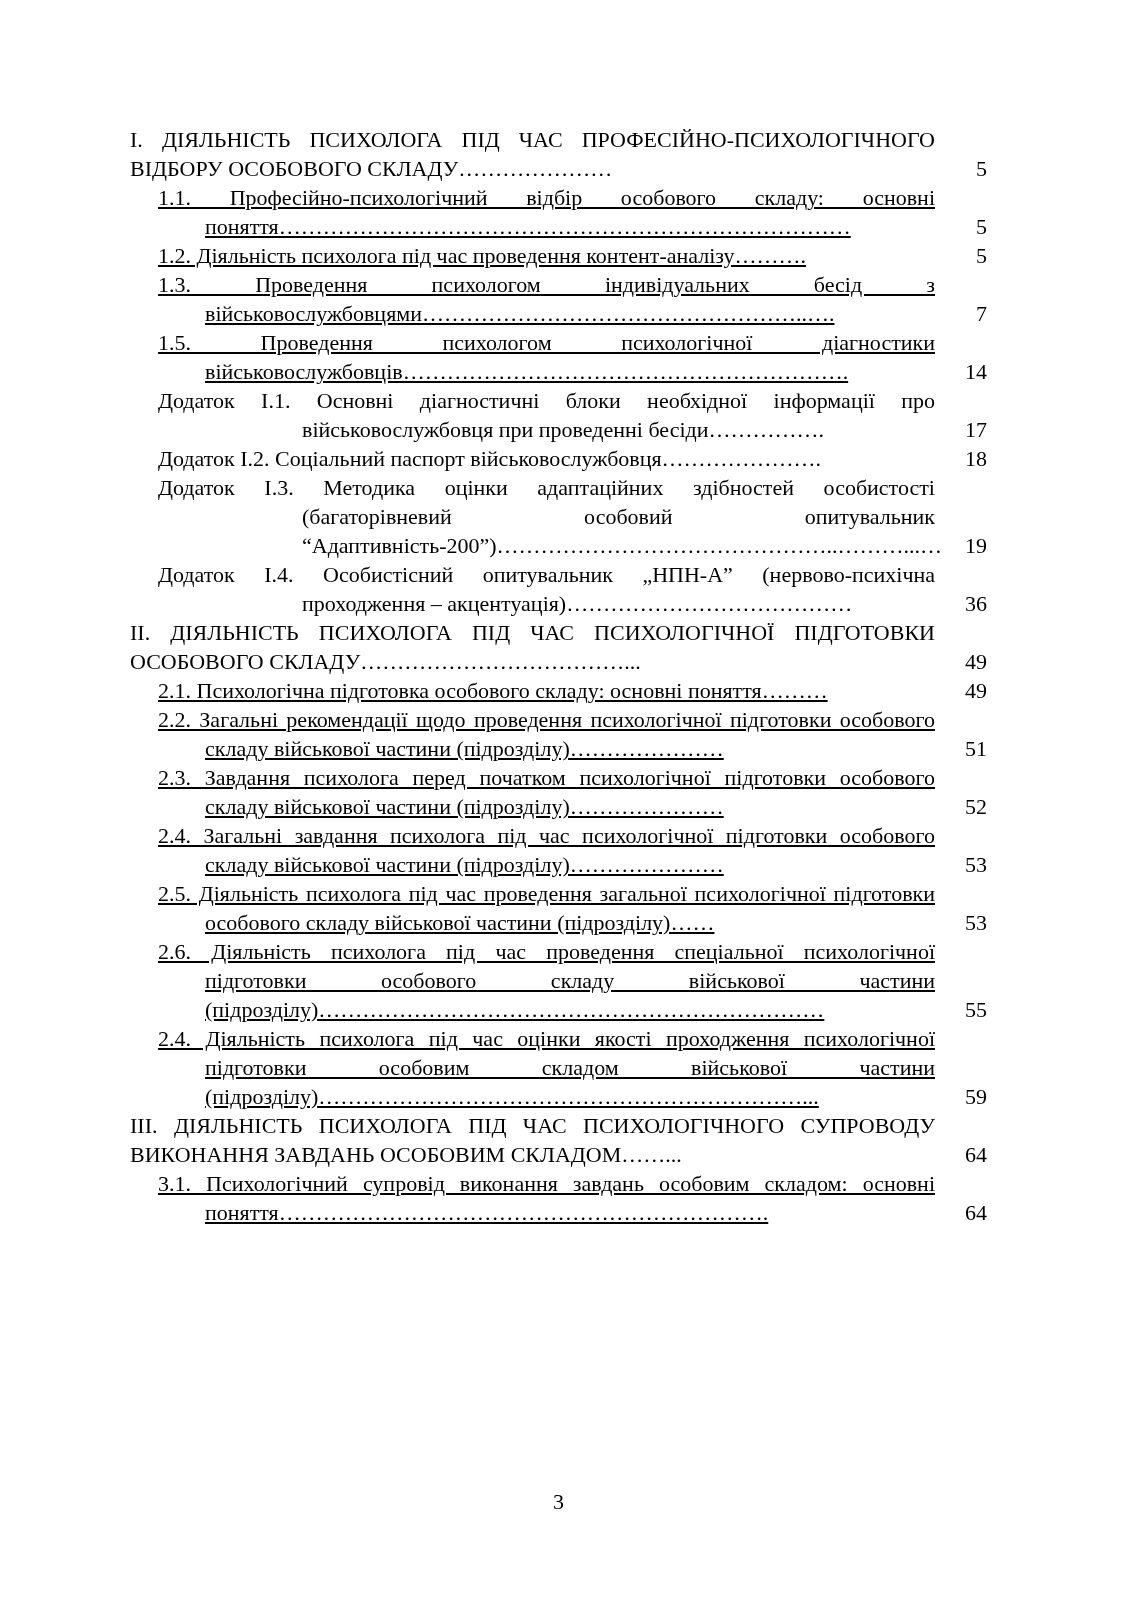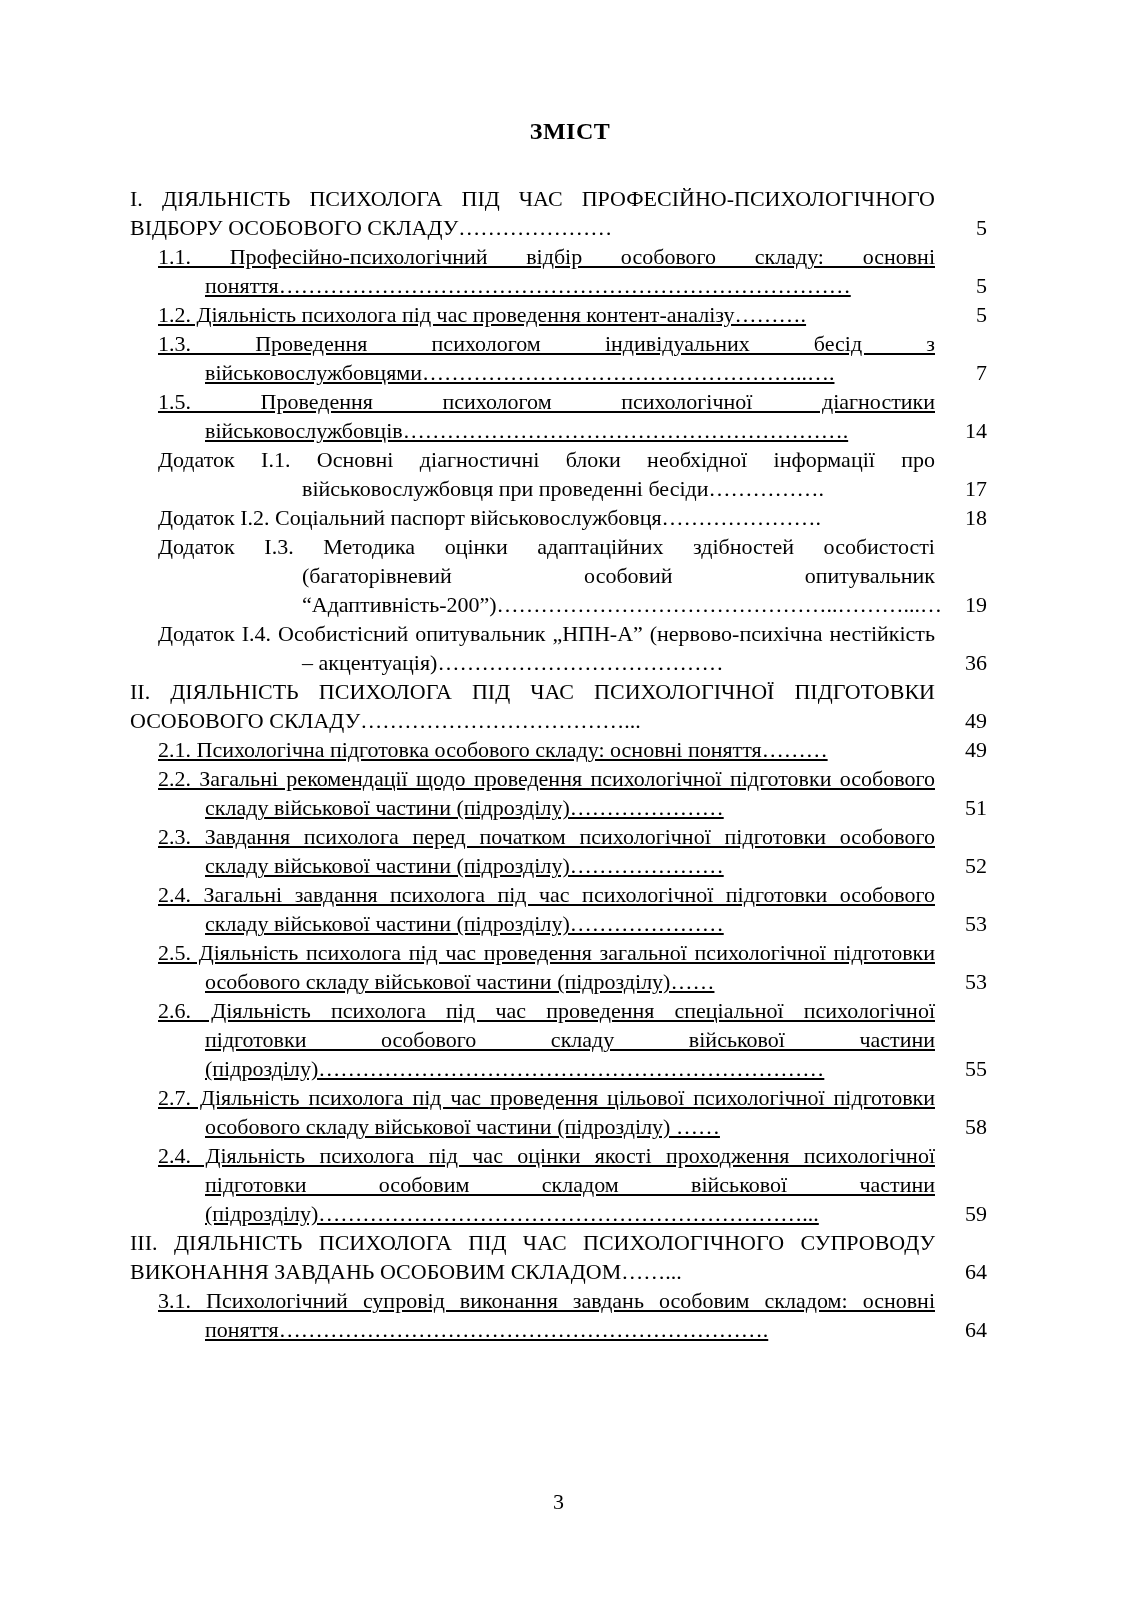--- a/index.html
+++ b/index.html
@@ -73,21 +73,20 @@
     text-align: center;
     font-size: 22px;
     line-height: 29px;
   }
 </style>
 </head>
 <body>
 
 <div class="page">
 
-  <h1 class="doc-title">ЗМІСТ</h1>
 
   <div class="toc">
 
       <div class="toc-row level-chapter">
         <div class="toc-text">І. ДІЯЛЬНІСТЬ ПСИХОЛОГА ПІД ЧАС ПРОФЕСІЙНО-ПСИХОЛОГІЧНОГО ВІДБОРУ ОСОБОВОГО СКЛАДУ…………………</div>
         <div class="toc-page">5</div>
       </div>
 
       <div class="toc-row level-sub">
         <div class="toc-text">1.1. Професійно-психологічний відбір особового складу: основні поняття……………………………………………………………………</div>
@@ -119,21 +118,21 @@
         <div class="toc-text">Додаток І.2. Соціальний паспорт військовослужбовця………………….</div>
         <div class="toc-page">18</div>
       </div>
 
       <div class="toc-row level-appendix">
         <div class="toc-text">Додаток І.3. Методика оцінки адаптаційних здібностей особистості (багаторівневий особовий опитувальник “Адаптивність-200”)………………………………………..………...…</div>
         <div class="toc-page">19</div>
       </div>
 
       <div class="toc-row level-appendix">
-        <div class="toc-text">Додаток І.4. Особистісний опитувальник „НПН-А” (нервово-психічна нестійкість – акцентуація)…………………………………</div>
+        <div class="toc-text">Додаток І.4. Особистісний опитувальник „НПН-А” (нервово-психічна проходження – акцентуація)…………………………………</div>
         <div class="toc-page">36</div>
       </div>
 
       <div class="toc-row level-chapter">
         <div class="toc-text">ІІ. ДІЯЛЬНІСТЬ ПСИХОЛОГА ПІД ЧАС ПСИХОЛОГІЧНОЇ ПІДГОТОВКИ ОСОБОВОГО СКЛАДУ………………………………...</div>
         <div class="toc-page">49</div>
       </div>
 
       <div class="toc-row level-sub">
         <div class="toc-text">2.1. Психологічна підготовка особового складу: основні поняття………</div>
@@ -158,24 +157,20 @@
       <div class="toc-row level-sub">
         <div class="toc-text">2.5. Діяльність психолога під час проведення загальної психологічної підготовки особового складу військової частини (підрозділу)……</div>
         <div class="toc-page">53</div>
       </div>
 
       <div class="toc-row level-sub">
         <div class="toc-text">2.6. Діяльність психолога під час проведення спеціальної психологічної підготовки особового складу військової частини (підрозділу)……………………………………………………………</div>
         <div class="toc-page">55</div>
       </div>
 
-      <div class="toc-row level-sub">
-        <div class="toc-text">2.7. Діяльність психолога під час проведення цільової психологічної підготовки особового складу військової частини (підрозділу) ……</div>
-        <div class="toc-page">58</div>
-      </div>
 
       <div class="toc-row level-sub">
         <div class="toc-text">2.4. Діяльність психолога під час оцінки якості проходження психологічної підготовки особовим складом військової частини (підрозділу)…………………………………………………………...</div>
         <div class="toc-page">59</div>
       </div>
 
 
       <div class="toc-row level-chapter">
         <div class="toc-text">ІІІ. ДІЯЛЬНІСТЬ ПСИХОЛОГА ПІД ЧАС ПСИХОЛОГІЧНОГО СУПРОВОДУ ВИКОНАННЯ ЗАВДАНЬ ОСОБОВИМ СКЛАДОМ……...</div>
         <div class="toc-page">64</div>

